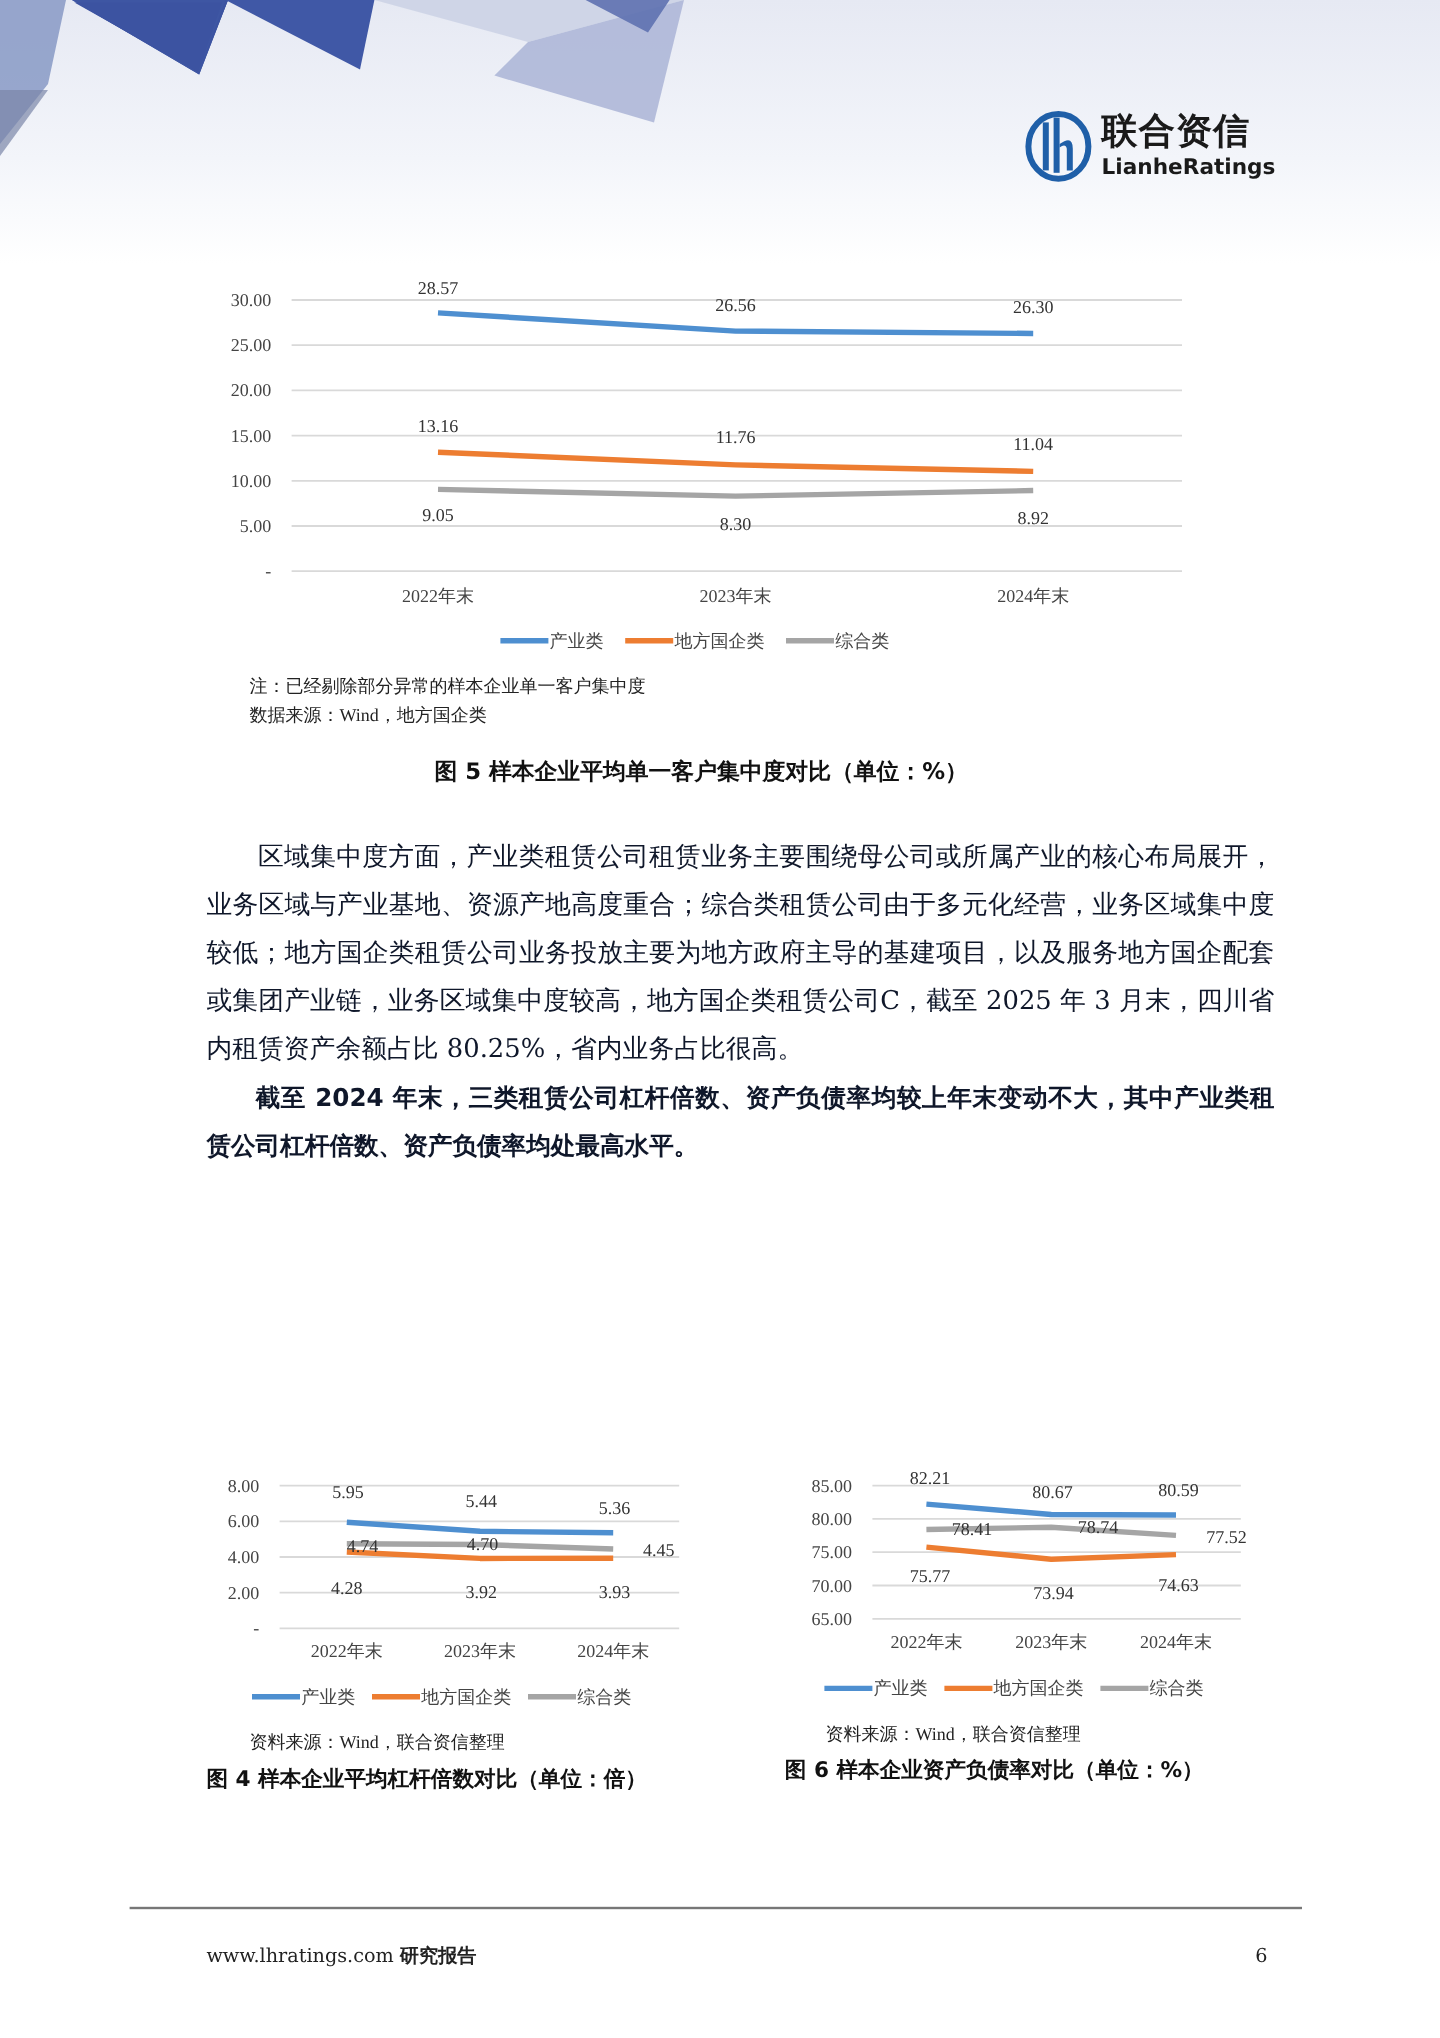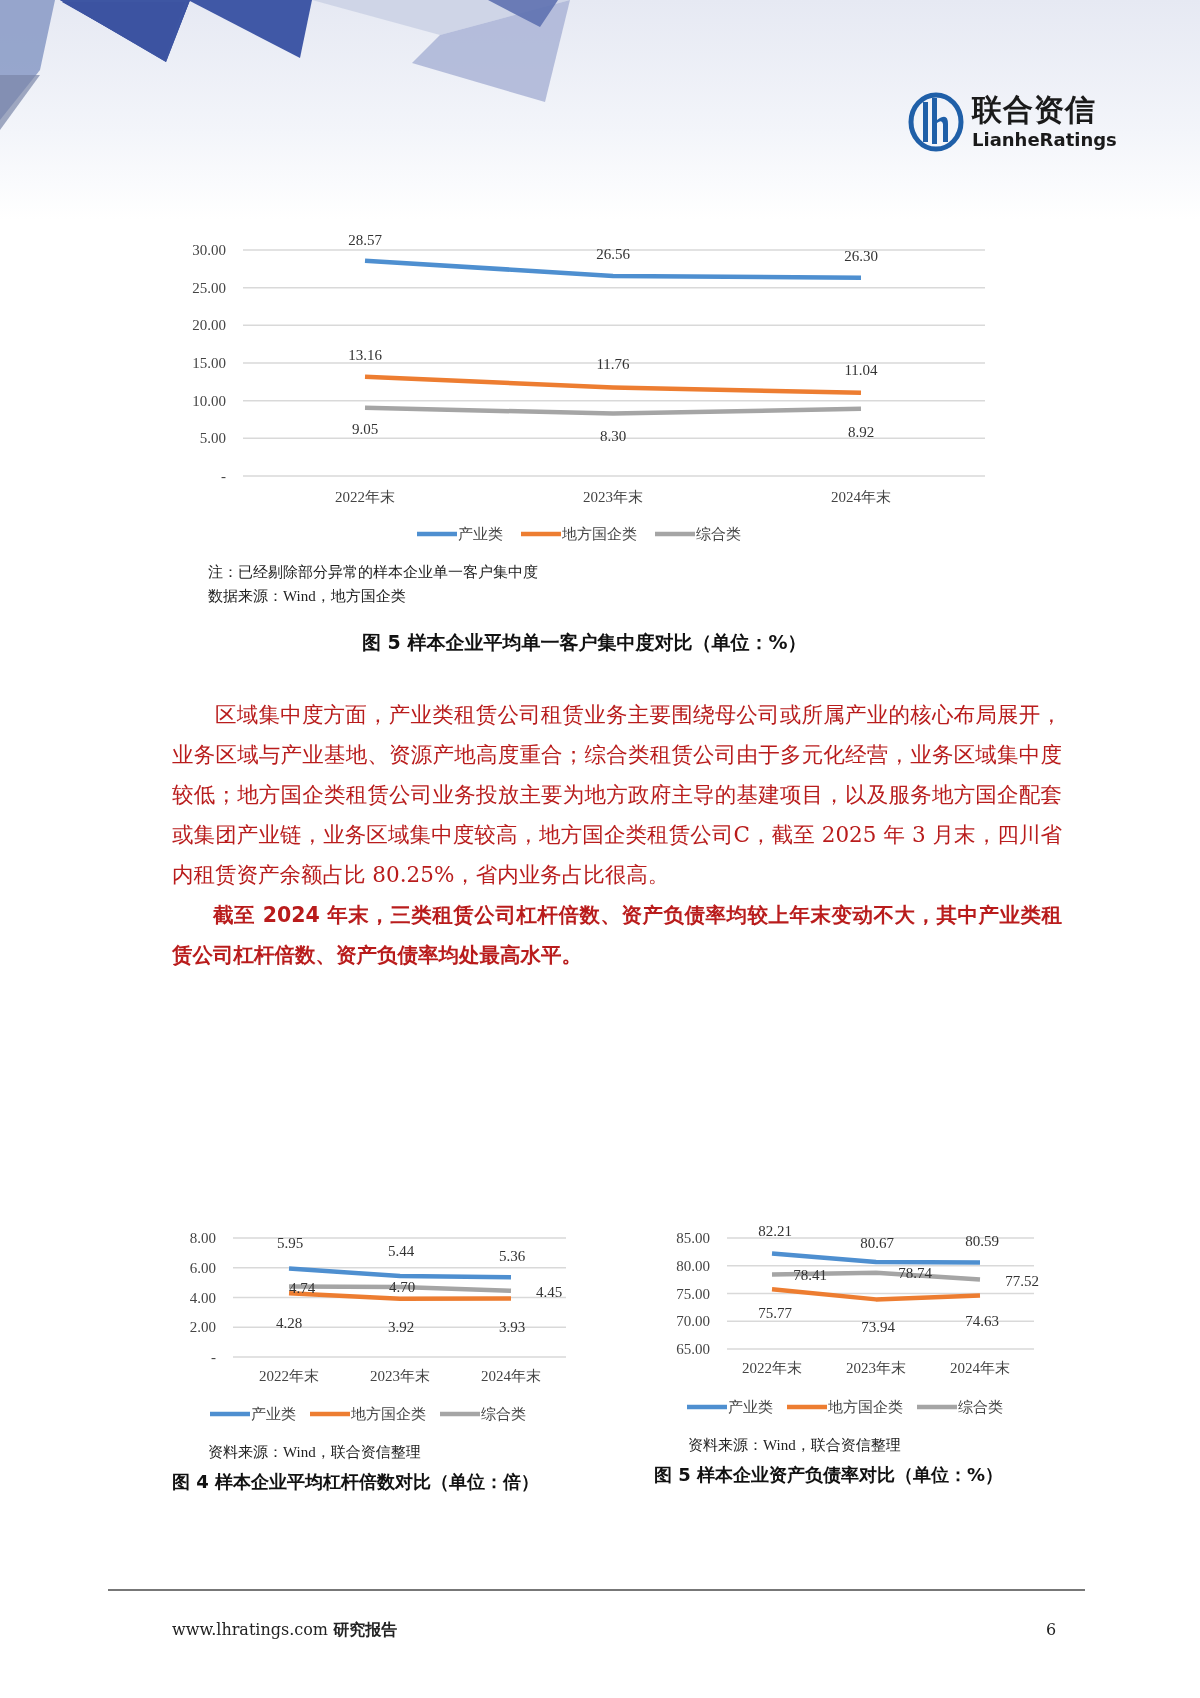--- a/index.html
+++ b/index.html
@@ -1,29 +1,29 @@
 <!DOCTYPE html>
 <html><head>
 <meta charset="utf-8">
 <style>
   html, body { margin:0; padding:0; }
   body { width:1200px; height:1698px; position:relative; background:#ffffff; overflow:hidden;
          font-family:"DejaVu Serif","Liberation Serif",serif; color:#222; }
   .header-bg { position:absolute; left:0; top:0; width:1200px; height:220px; overflow:hidden;
                background:linear-gradient(180deg,#e6e9f3 0%,#f3f5fa 60%,#ffffff 100%); }
-  .logo { position:absolute; left:908px; top:92px; display:flex; align-items:center; }
+  .logo { position:absolute; left:854px; top:92px; display:flex; align-items:center; }
   .logo-mark { width:56px; height:60px; }
   .logo-text { margin-left:8px; line-height:1; }
   .logo-cn { font-family:"DejaVu Sans",sans-serif; font-weight:bold; font-size:30px; color:#1a1a1a; letter-spacing:1px; }
   .logo-en { font-family:"DejaVu Sans",sans-serif; font-weight:bold; font-size:18px; color:#1a1a1a; margin-top:6px; }
   .abs { position:absolute; }
   svg text { font-family:"Liberation Serif","DejaVu Serif",serif; }
   .note { position:absolute; left:208px; font-size:15px; color:#222; font-family:Liberation Serif, serif; }
   .caption { position:absolute; font-weight:bold; font-size:19px; color:#111; font-family:"DejaVu Sans",sans-serif; }
-  .para { position:absolute; left:172px; width:890px; font-size:21.5px; line-height:40px; color:#b91c1c; text-align:justify; }
+  .para { position:absolute; left:172px; width:890px; font-size:21.5px; line-height:40px; color:#0f172a; text-align:justify; }
   .para p { margin:0; }
   .indent { text-indent:2em; }
   .bold { font-weight:bold; font-family:"DejaVu Sans",sans-serif; font-size:20.5px; }
   .footer-line { position:absolute; left:108px; top:1589px; width:977px; height:2px; background:#777; }
   .footer-left { position:absolute; left:172px; top:1620px; font-size:16px; color:#222; }
   .footer-right { position:absolute; left:1046px; top:1620px; font-size:16px; color:#222; }
 </style>
 </head>
 <body>
 
@@ -170,20 +170,20 @@
     <text x="728" y="212" font-size="15" fill="#444">产业类</text>
     <line x1="787" x2="827" y1="207" y2="207" stroke="#ed7d31" stroke-width="4.5"></line>
     <text x="828" y="212" font-size="15" fill="#444">地方国企类</text>
     <line x1="917" x2="957" y1="207" y2="207" stroke="#a5a5a5" stroke-width="4.5"></line>
     <text x="958" y="212" font-size="15" fill="#444">综合类</text>
   </svg>
 
 <div class="note" style="top:1443px;">资料来源：Wind，联合资信整理</div>
 <div class="caption" style="left:172px;top:1470px;font-size:18px;text-align:center;">图 4   样本企业平均杠杆倍数对比（单位：倍）</div>
 <div class="note" style="left:688px;top:1436px;">资料来源：Wind，联合资信整理</div>
-<div class="caption" style="left:654px;top:1463px;font-size:18px;">图 5   样本企业资产负债率对比（单位：%）</div>
+<div class="caption" style="left:654px;top:1463px;font-size:18px;">图 6   样本企业资产负债率对比（单位：%）</div>
 
 <div class="footer-line"></div>
 <div class="footer-left">
   <span>www.lhratings.com</span>
   <span style="margin-left:0;font-weight:bold;">研究报告</span>
 </div>
 <div class="footer-right">6</div>
 
 </body></html>

